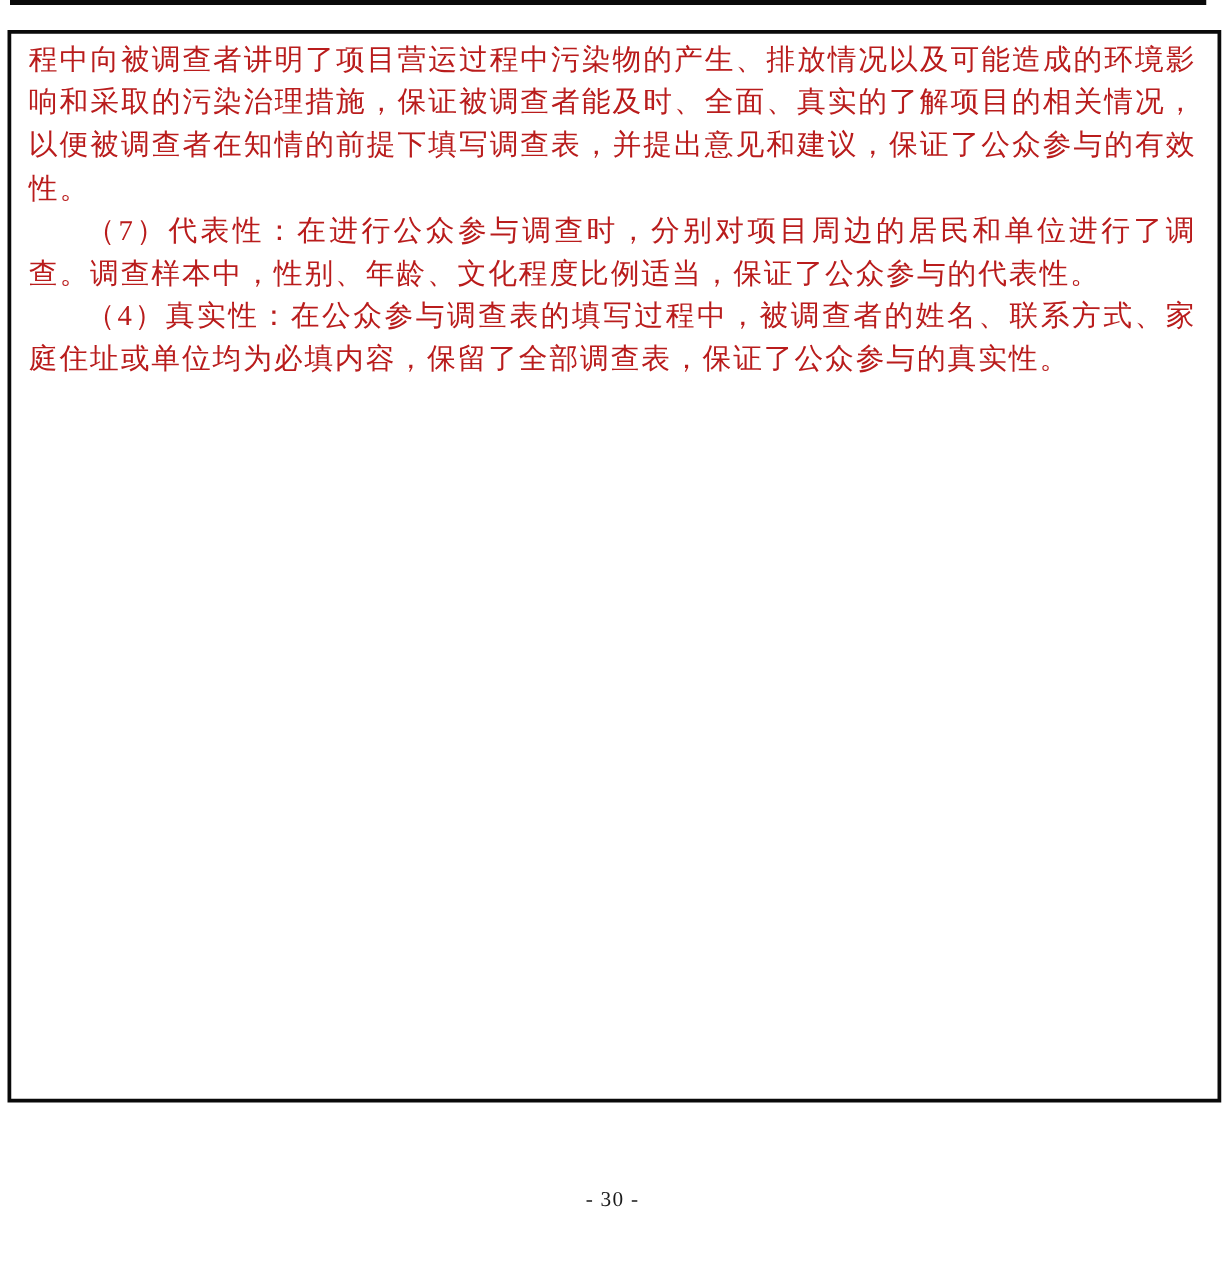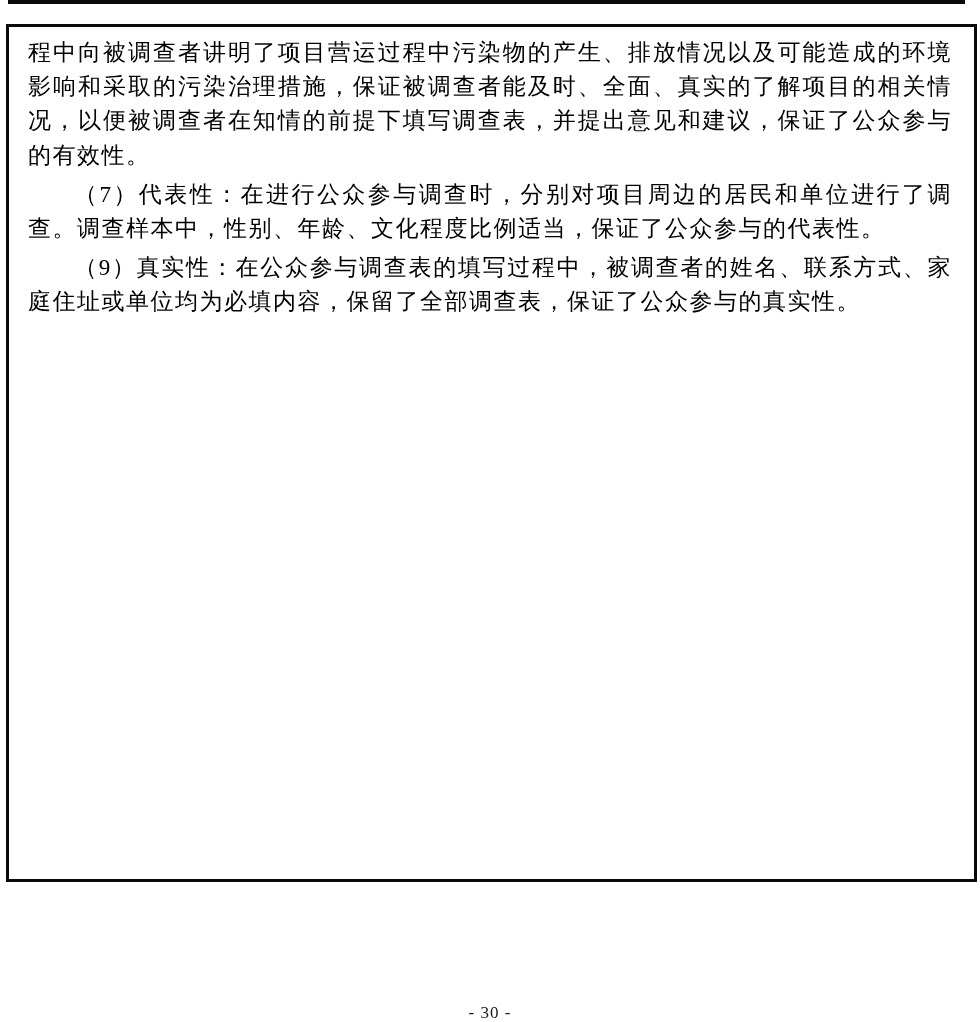--- a/index.html
+++ b/index.html
@@ -31,51 +31,51 @@
     box-sizing: border-box;
     top: 24px;
     left: 6px;
     width: 971px;
     height: 858px;
     border: 3px solid #0a0a0a;
     padding: 4px 17px 0 14px;
     background: #ffffff;
   }
   .para {
-    margin: 5px;
+    margin: 0;
     font-size: 23px;
     line-height: 34.2px;
     letter-spacing: 1.5px;
     text-align: justify;
     text-justify: inter-character;
-    color: #000000;
+    color: #b91c1c;
     word-break: normal;
   }
   .para.indent {
     text-indent: 2em;
   }
   .page-number {
     position: absolute;
-    top: 1003px;
+    top: 950px;
     left: 0;
     width: 100%;
     text-align: center;
     font-size: 17px;
     letter-spacing: 1px;
     color: #1a1a1a;
   }
 </style>
 </head>
 <body>
 
 <div class="page">
 
   <div class="header-rule"></div>
 
   <div class="content-box">
     <p class="para">程中向被调查者讲明了项目营运过程中污染物的产生、排放情况以及可能造成的环境影响和采取的污染治理措施，保证被调查者能及时、全面、真实的了解项目的相关情况，以便被调查者在知情的前提下填写调查表，并提出意见和建议，保证了公众参与的有效性。</p>
     <p class="para indent">（7）代表性：在进行公众参与调查时，分别对项目周边的居民和单位进行了调查。调查样本中，性别、年龄、文化程度比例适当，保证了公众参与的代表性。</p>
-    <p class="para indent">（9）真实性：在公众参与调查表的填写过程中，被调查者的姓名、联系方式、家庭住址或单位均为必填内容，保留了全部调查表，保证了公众参与的真实性。</p>
+    <p class="para indent">（4）真实性：在公众参与调查表的填写过程中，被调查者的姓名、联系方式、家庭住址或单位均为必填内容，保留了全部调查表，保证了公众参与的真实性。</p>
   </div>
 
   <div class="page-number">- 30 -</div>
 
 </div>
 
 </body></html>

